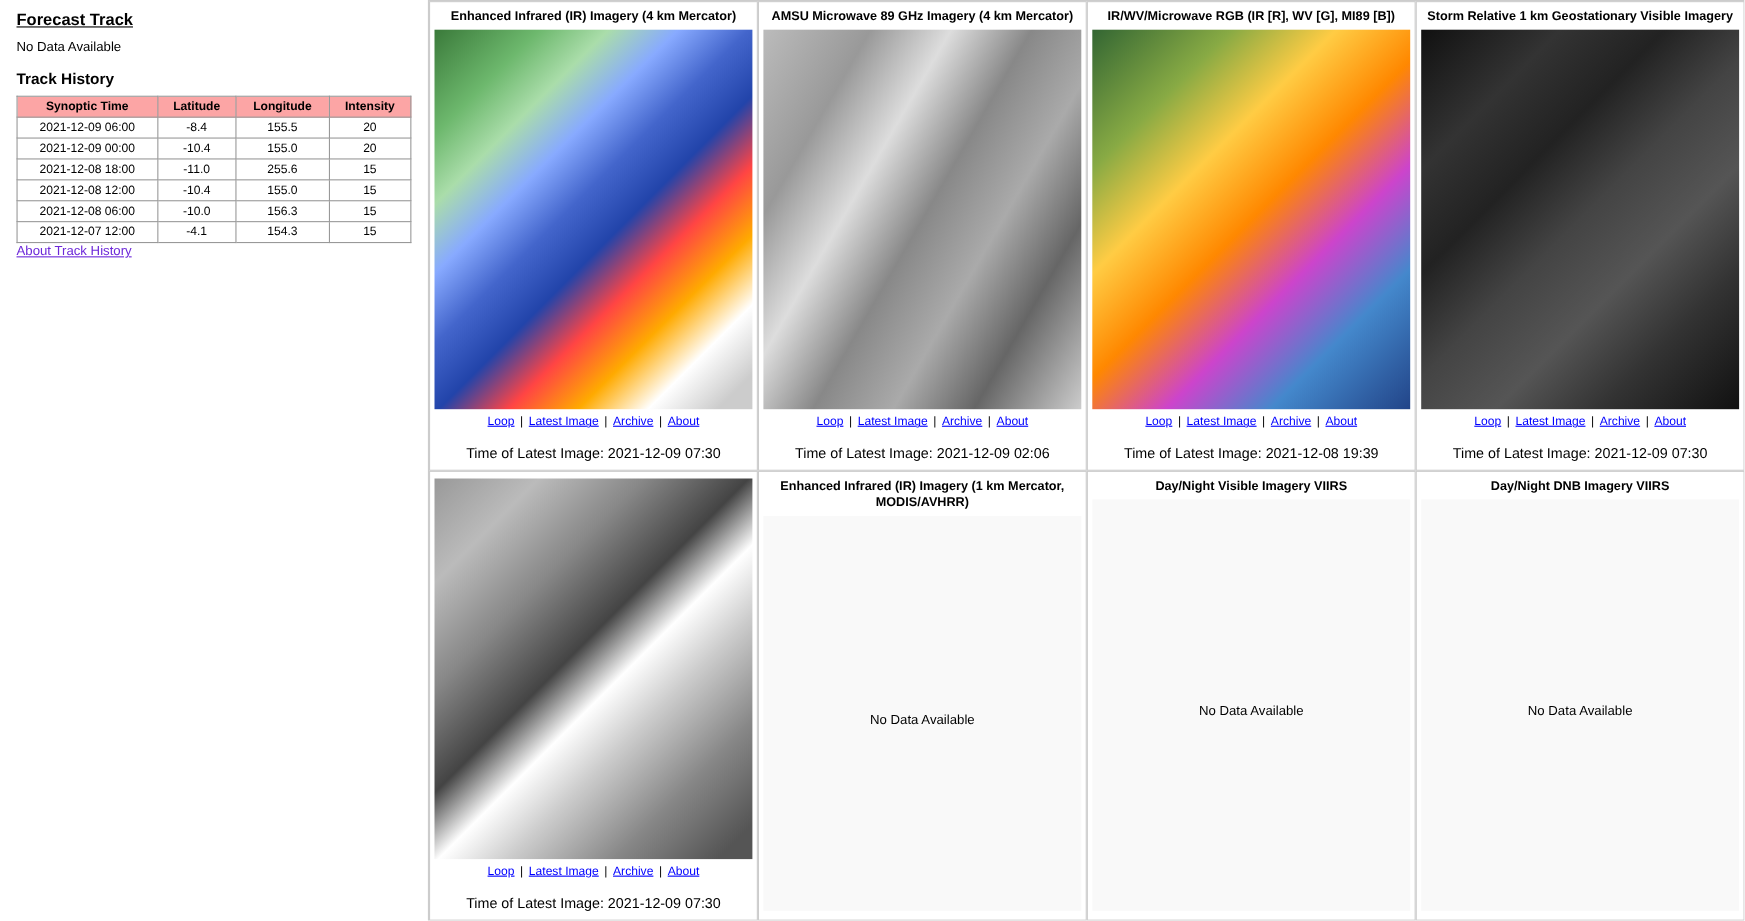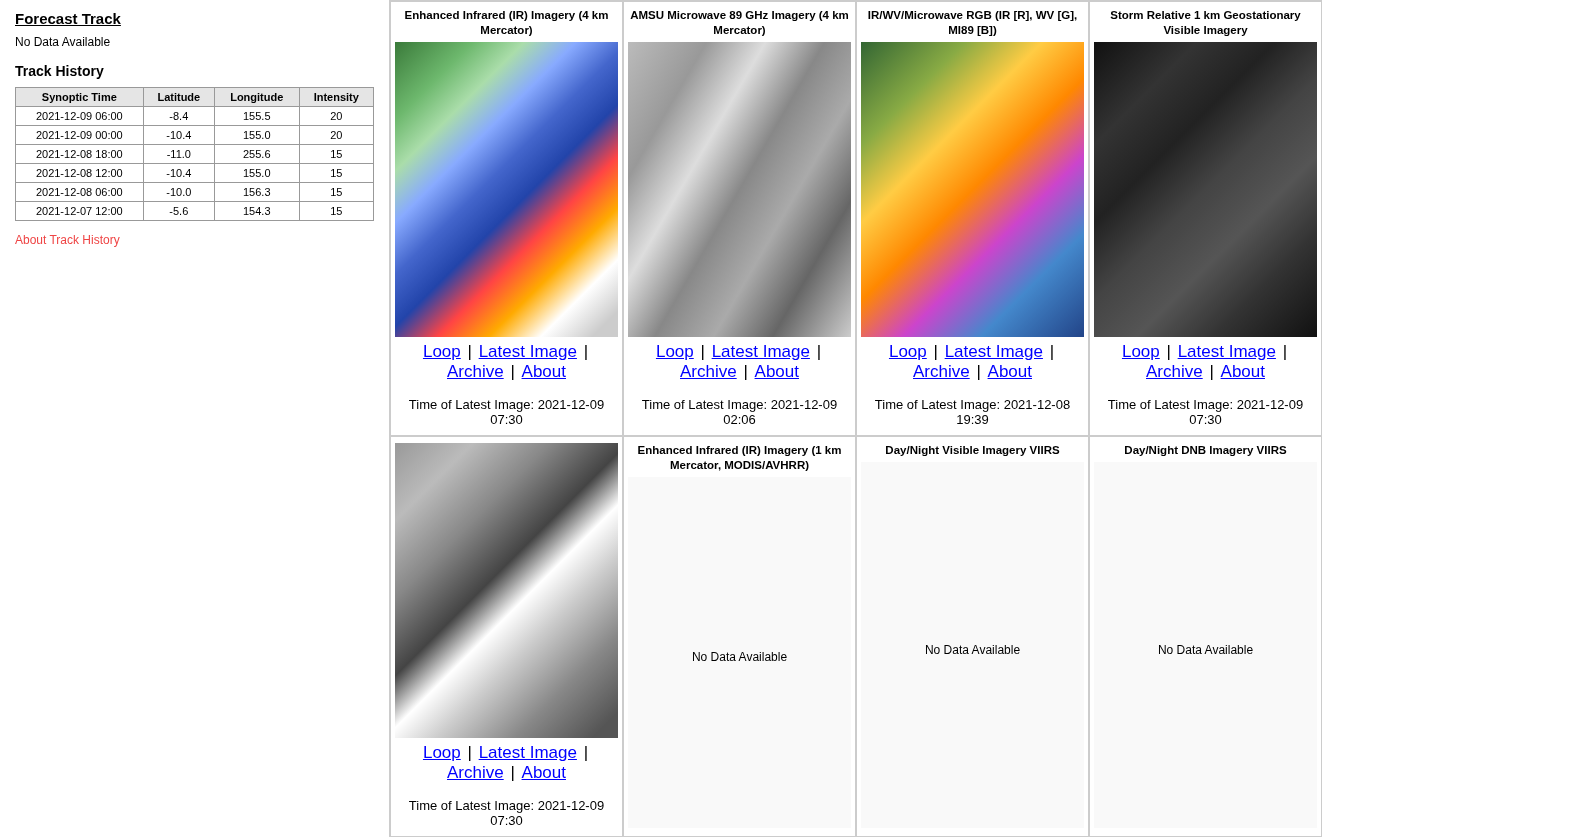--- a/index.html
+++ b/index.html
@@ -4,21 +4,21 @@
   <style>
     * { box-sizing: border-box; margin: 0; padding: 0; }
     body {
       font-family: Arial, sans-serif;
       font-size: 12px;
       background: #fff;
       color: #000;
     }
     .page-container {
       display: flex;
-      width: 1322px;
+      width: 1586px;
       min-height: 837px;
     }
     
     .left-panel {
       width: 390px;
       min-width: 390px;
       padding: 10px 15px;
       border-right: 1px solid #ccc;
     }
     .left-panel h2 {
@@ -41,27 +41,27 @@
       border-collapse: collapse;
       width: 100%;
       font-size: 11px;
     }
     .track-table th, .track-table td {
       border: 1px solid #999;
       padding: 3px 6px;
       text-align: center;
     }
     .track-table th {
-      background: #e5e5e5;
+      background: #fca5a5;
       font-weight: bold;
     }
     .about-link {
       display: block;
-      margin-top: 12px;
-      color: #ef4444;
+      color: #6d28d9;
+      text-decoration: underline;
       font-size: 12px;
       cursor: pointer;
     }
     
     .right-panel {
       flex: 1;
       display: grid;
       grid-template-columns: repeat(4, 1fr);
       grid-template-rows: auto auto;
       border-top: 1px solid #ccc;
@@ -105,21 +105,21 @@
     .img-vis {
       background: linear-gradient(135deg, #111111 0%, #333333 20%, #222222 35%, #444444 50%, #555555 65%, #333333 80%, #111111 100%);
     }
     .img-bd {
       background: linear-gradient(135deg, #999999 0%, #bbbbbb 15%, #888888 30%, #444444 45%, #ffffff 55%, #cccccc 65%, #888888 80%, #555555 95%);
     }
     .img-no-data {
       background: #f9f9f9;
     }
     .imagery-links {
-      font-size: 17px;
+      font-size: 11px;
       margin-top: 5px;
       text-align: center;
     }
     .imagery-links a, .imagery-links span.link {
       color: #00f;
       text-decoration: underline;
       cursor: pointer;
     }
     .imagery-links .sep {
       color: #000;
@@ -182,21 +182,21 @@
             <td>15</td>
           </tr>
           <tr>
             <td>2021-12-08 06:00</td>
             <td>-10.0</td>
             <td>156.3</td>
             <td>15</td>
           </tr>
           <tr>
             <td>2021-12-07 12:00</td>
-            <td>-5.6</td>
+            <td>-4.1</td>
             <td>154.3</td>
             <td>15</td>
           </tr>
         </tbody>
     </table>
     <a class="about-link">About Track History</a>
   </div>
 
   <div class="right-panel" id="imagery-grid">
   <div class="imagery-cell">

